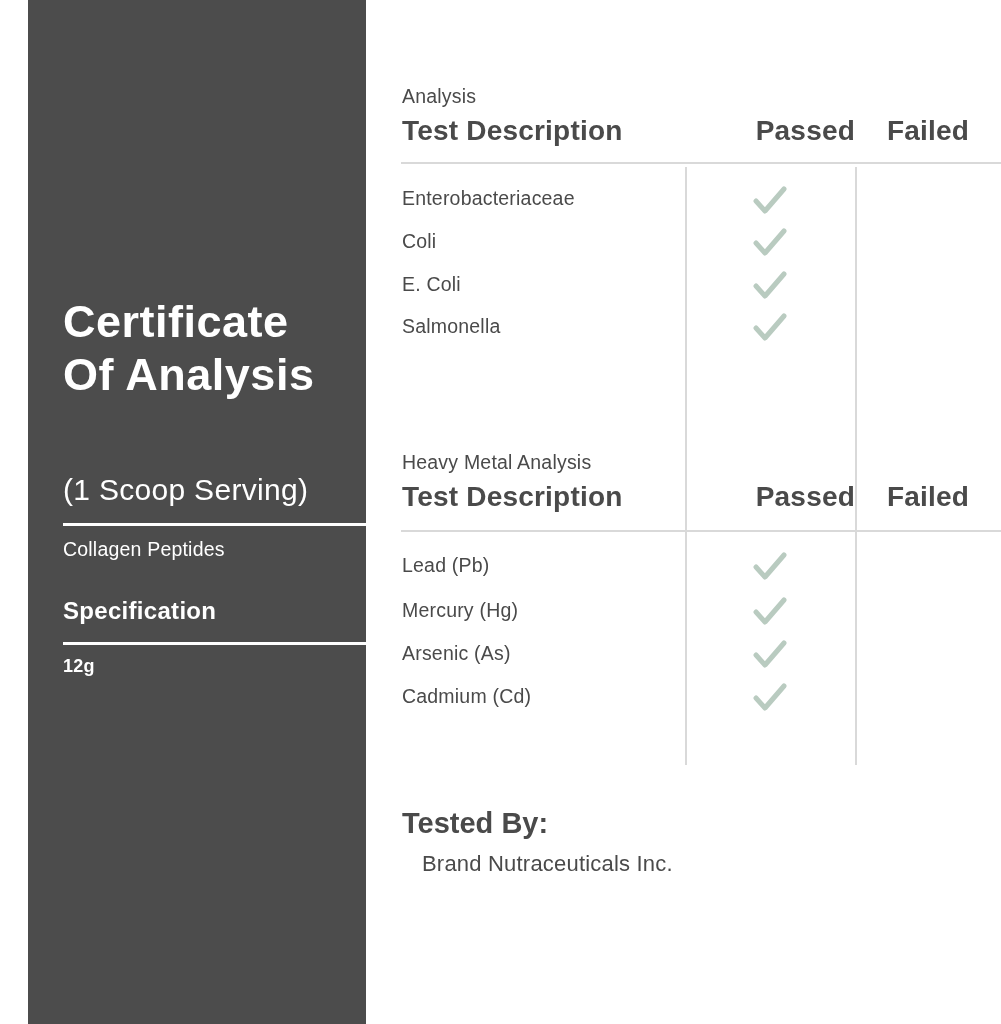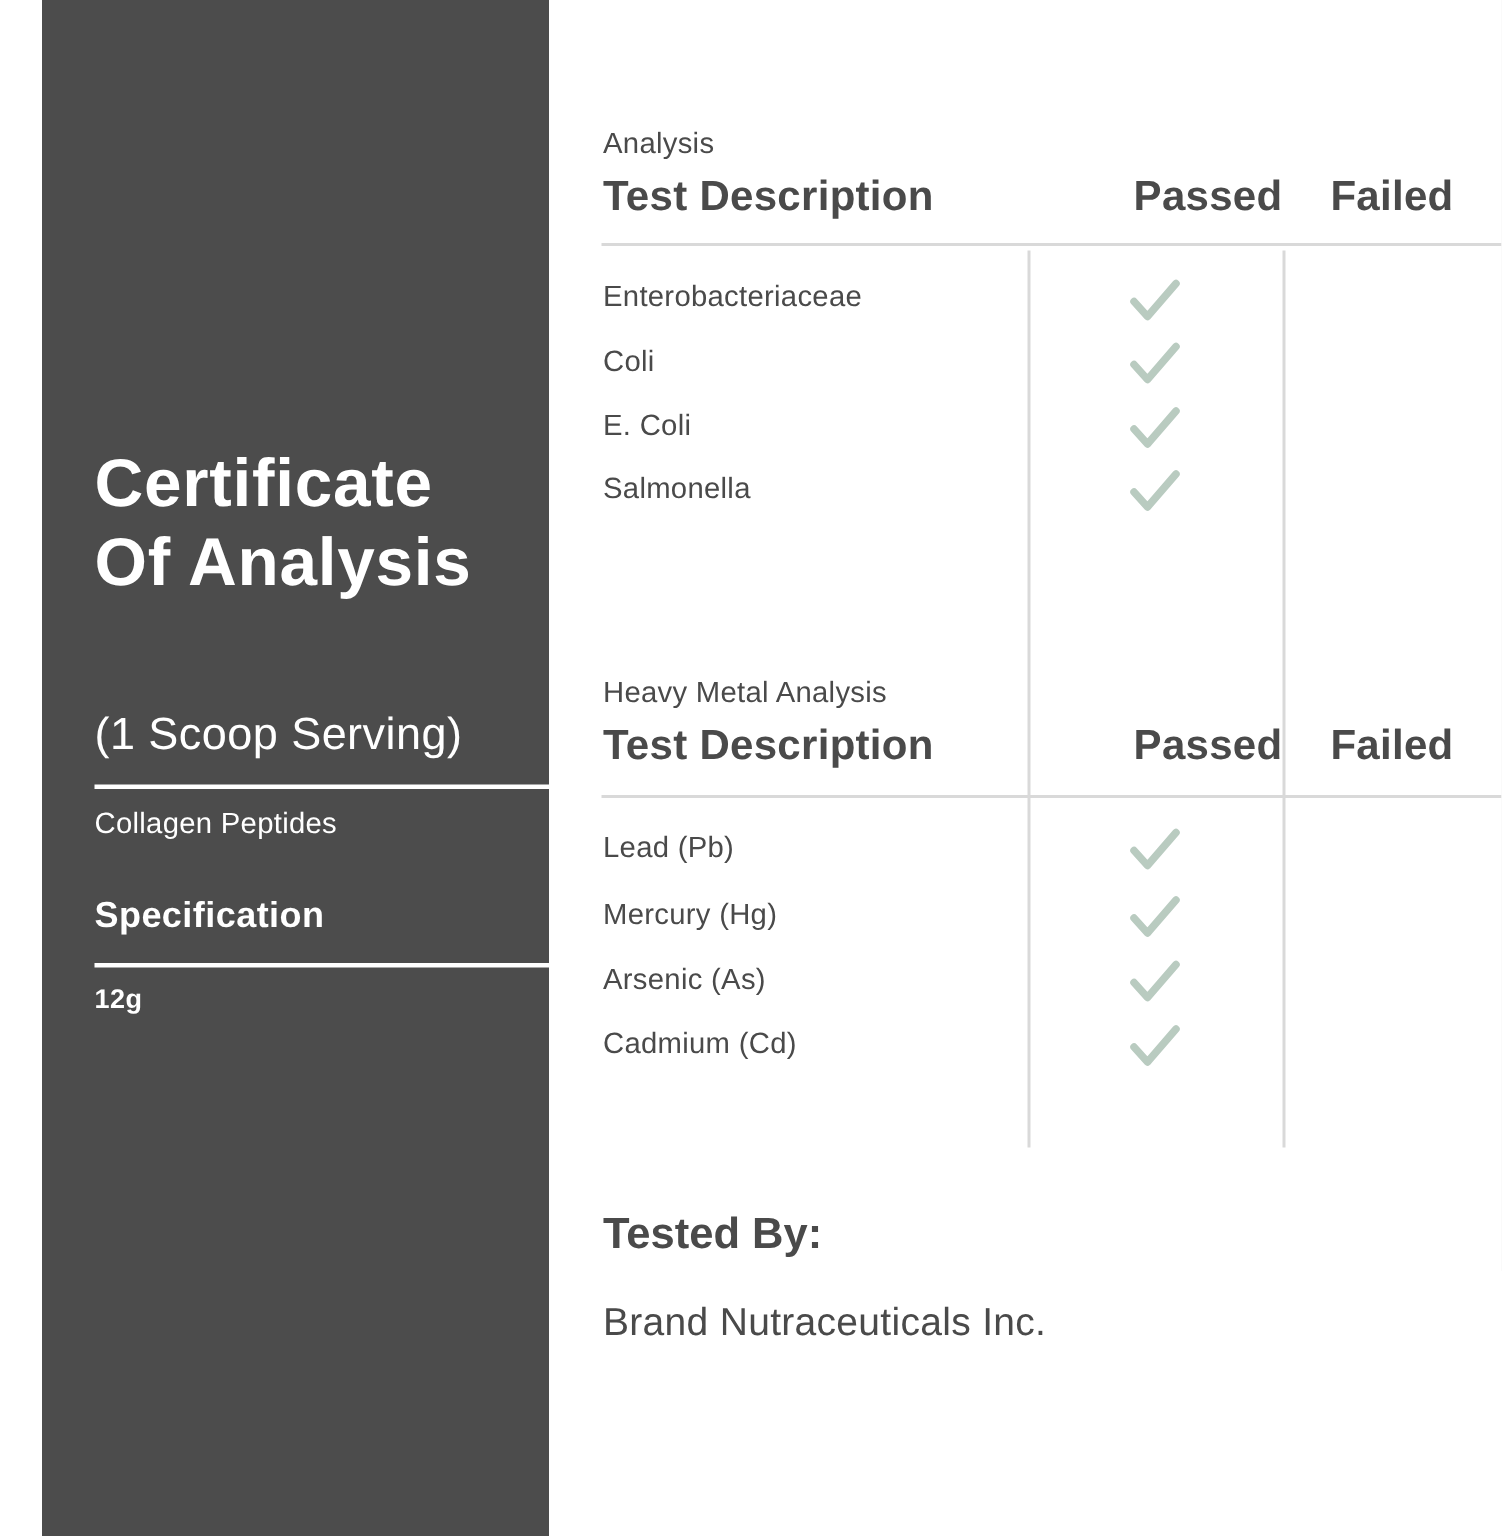--- a/index.html
+++ b/index.html
@@ -30,21 +30,21 @@
   .tbl-label{left:402px;font-size:19.5px;line-height:24px;color:var(--ink-soft);letter-spacing:.2px;}
   .tbl-header{font-size:28px;line-height:34px;font-weight:bold;letter-spacing:.2px;color:var(--ink);}
   .col-test{left:402px;}
   .col-passed{left:685px;width:170px;text-align:right;}
   .col-failed{left:855px;width:146px;text-align:center;}
   .hrule{position:absolute;left:401px;width:600px;height:2px;background:var(--rule);}
   .vline{position:absolute;top:167px;width:2px;height:598px;background:var(--rule);}
   .row-label{left:402px;font-size:19.5px;line-height:25px;color:#474747;letter-spacing:.2px;}
   .check{position:absolute;left:751px;width:38px;height:30px;}
   .tested-label{left:402px;font-size:29px;line-height:34px;font-weight:bold;color:var(--ink);}
-  .tested-value{left:402px;font-size:26px;line-height:24px;color:#474747;letter-spacing:.2px;margin-top:17px;}
+  .tested-value{left:422px;font-size:22px;line-height:24px;color:#474747;letter-spacing:.2px;}
   .footnote{left:402px;font-size:19.5px;line-height:22.5px;color:#474747;letter-spacing:.2px;}
   .footnote .line{display:block;}
 </style>
 </head>
 <body>
 
 <div class="canvas">
 
   <aside class="panel">
     <h1 class="abs title">

